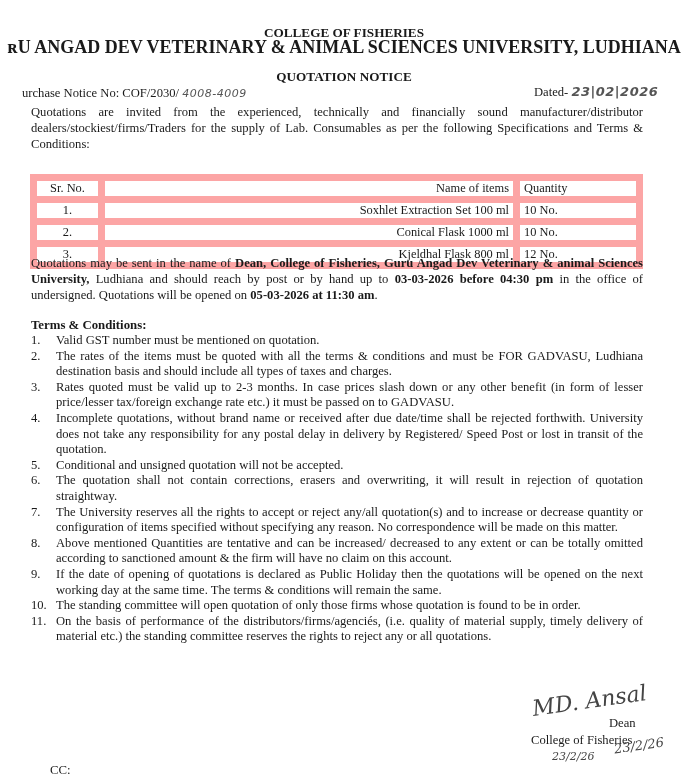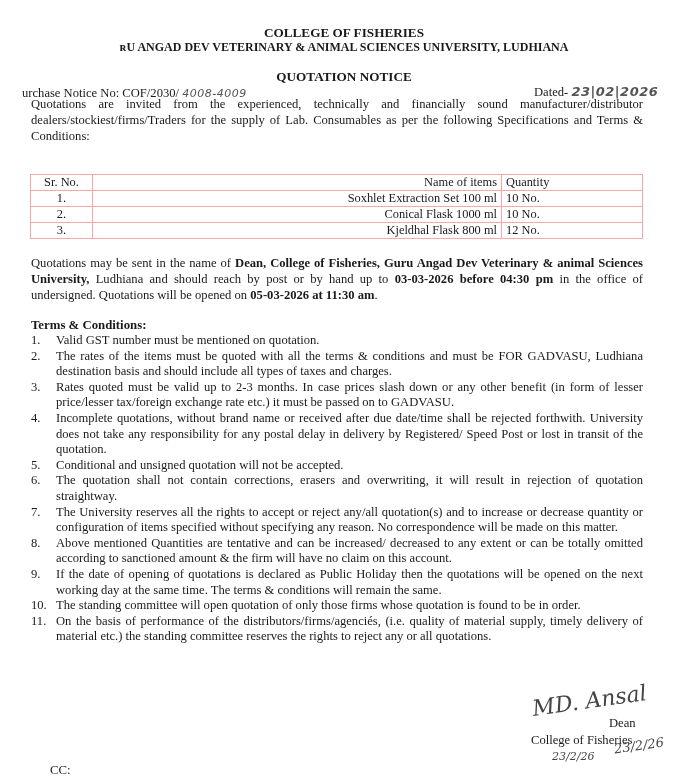--- a/index.html
+++ b/index.html
@@ -6,46 +6,46 @@
   body {
     width: 688px; height: 780px; background: #ffffff; overflow: hidden;
     font-family: "Liberation Serif", "DejaVu Serif", serif; color: #1a1a1a;
     position: relative;
   }
   .abs { position: absolute; }
   .hdr { left: 0; width: 688px; text-align: center; font-weight: bold; font-size: 13.2px; line-height: 15px; }
   .hand { font-family: "DejaVu Sans", sans-serif; color: #555; font-style: italic; letter-spacing: 0.5px; }
   .para { left: 31px; width: 612px; font-size: 12.6px; line-height: 16px; text-align: justify; }
   table.items { position: absolute; left: 30px; top: 174px; width: 613px; border-collapse: collapse; font-size: 12.4px; }
-  table.items td { border: 1px solid #fca5a5; height: 15px; padding: 0 4px; line-height: 15px; }
+  table.items td { border: 7px solid #fca5a5; height: 15px; padding: 0 4px; line-height: 15px; }
   table.items td.sr { width: 53px; text-align: center; }
   table.items td.name { width: 400px; text-align: right; }
   .terms { left: 31px; width: 612px; font-size: 12.6px; line-height: 15.6px; }
   .term { display: flex; margin: 0; }
   .term .num { width: 25px; flex: none; }
   .term .txt { flex: 1; text-align: justify; }
   .sig-hand { font-family: "DejaVu Serif", serif; font-style: italic; color: #444; }
 </style>
 </head>
 <body>
 
 <div class="abs hdr" style="top:25px;">COLLEGE OF FISHERIES</div>
-<div class="abs hdr" style="top:40px; font-size:12px;text-align:center;">ʀU ANGAD DEV VETERINARY &amp; ANIMAL SCIENCES UNIVERSITY, LUDHIANA</div>
+<div class="abs hdr" style="top:40px; font-size:18px;text-align:center;">ʀU ANGAD DEV VETERINARY &amp; ANIMAL SCIENCES UNIVERSITY, LUDHIANA</div>
 <div class="abs hdr" style="top:69px;font-family:Liberation Serif, serif;">QUOTATION NOTICE</div>
 
 <div class="abs" style="left:22px; top:86px; font-size:12.6px;">
   <span>urchase Notice No: COF/2030/</span>
   <span class="hand" style="font-size:11px;">4008-4009</span>
 </div>
 <div class="abs" style="left:534px; top:84px; font-size:12.6px;">
   <span>Dated-</span>
   <span class="hand" style="font-size:13px;font-weight:bold;">23|02|2026</span>
 </div>
 
-<div class="abs para" style="top:96px;">Quotations are invited from the experienced, technically and financially sound manufacturer/distributor dealers/stockiest/firms/Traders for the supply of Lab. Consumables as per the following Specifications and Terms &amp; Conditions:</div>
+<div class="abs para" style="top:104px;">Quotations are invited from the experienced, technically and financially sound manufacturer/distributor dealers/stockiest/firms/Traders for the supply of Lab. Consumables as per the following Specifications and Terms &amp; Conditions:</div>
 
 <table class="items">
   <tbody>
       <tr>
     <td class="sr">Sr. No.</td>
     <td class="name">Name of items</td>
     <td>Quantity</td>
   </tr>
   <tr>
     <td class="sr">1.</td>

